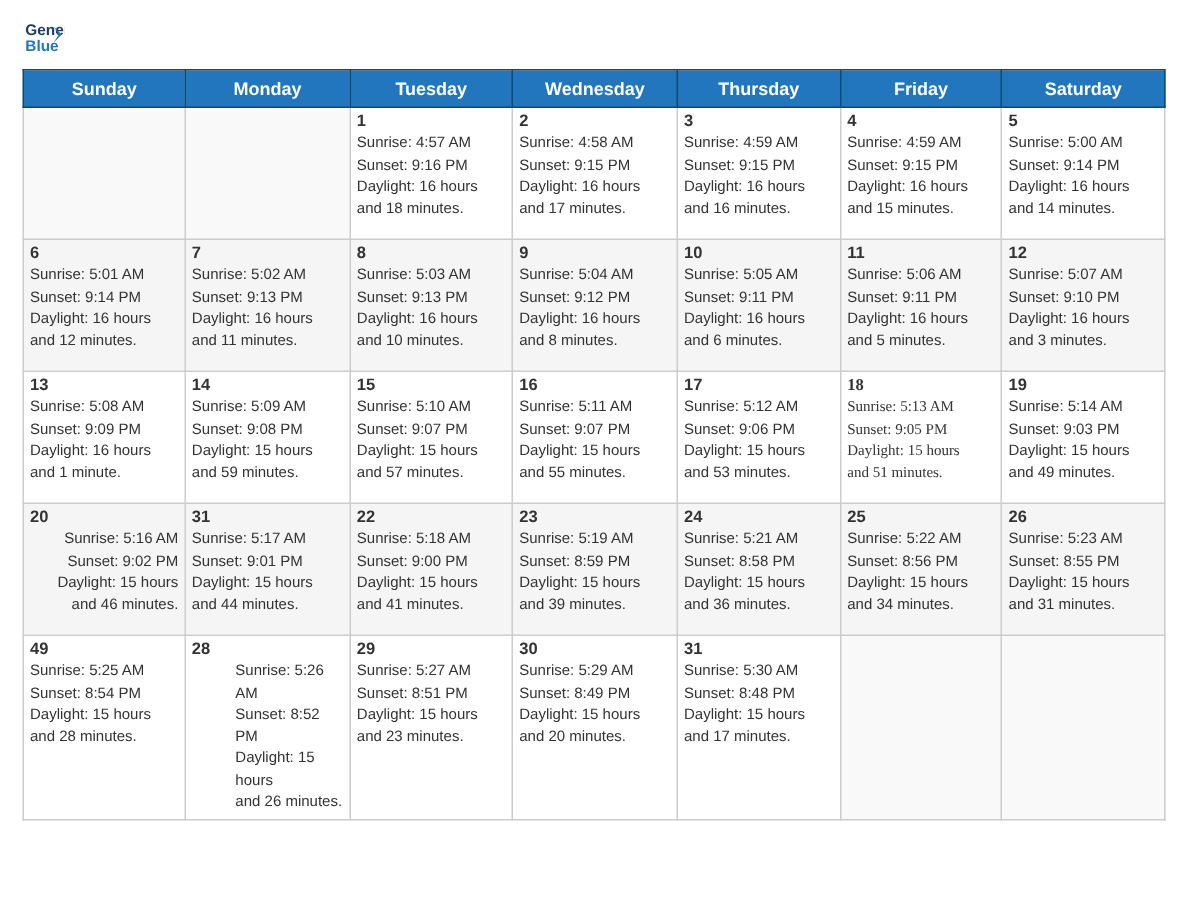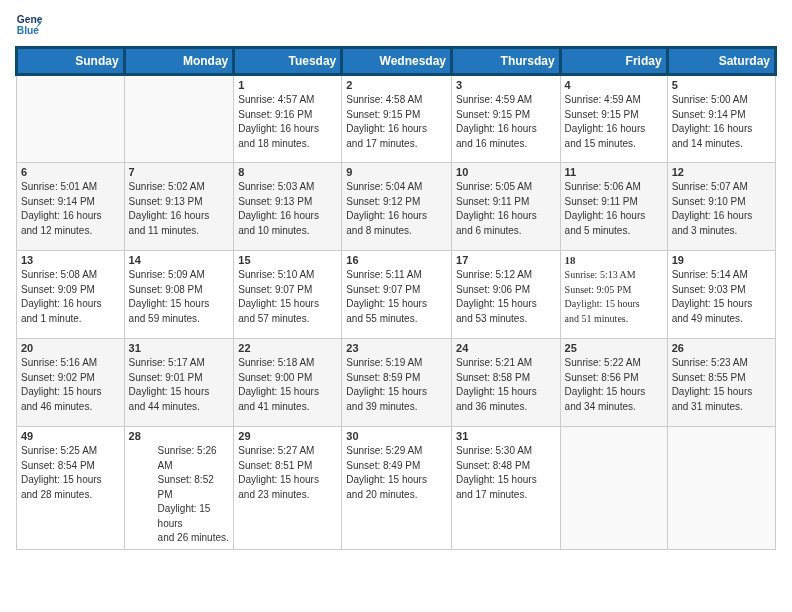--- a/index.html
+++ b/index.html
@@ -47,22 +47,22 @@
       width: 100%;
       border-collapse: collapse;
       border: 1px solid #ccc;
     }
     .calendar th {
       background: #2176bd;
       color: #fff;
       font-size: 12px;
       font-weight: bold;
       padding: 5px 4px;
-      text-align: right;
-      border: 3px solid #0c4a6e;
+      text-align: center;
+      border: 1px solid #0c4a6e;
     }
     .calendar td {
       border: 1px solid #ccc;
       vertical-align: top;
       padding: 3px 4px;
       font-size: 9.5px;
       color: #333;
       width: 113px;
       height: 88px;
       background: #fff;
@@ -253,21 +253,21 @@
             <span class="day-num">19</span>
             <div class="day-info" style="white-space: pre-line;">Sunrise: 5:14 AM
 Sunset: 9:03 PM
 Daylight: 15 hours
 and 49 minutes.</div>
           </td>
         </tr>
         <tr>
           <td style="background: rgb(245, 245, 245);">
             <span class="day-num">20</span>
-            <div class="day-info" style="white-space: pre-line;">Sunrise: 5:16 AM
+            <div class="day-info" style="white-space: pre-line; text-align: right;">Sunrise: 5:16 AM
 Sunset: 9:02 PM
 Daylight: 15 hours
 and 46 minutes.</div>
           </td>
           <td style="background: rgb(245, 245, 245);">
             <span class="day-num">31</span>
             <div class="day-info" style="white-space: pre-line;">Sunrise: 5:17 AM
 Sunset: 9:01 PM
 Daylight: 15 hours
 and 44 minutes.</div>

